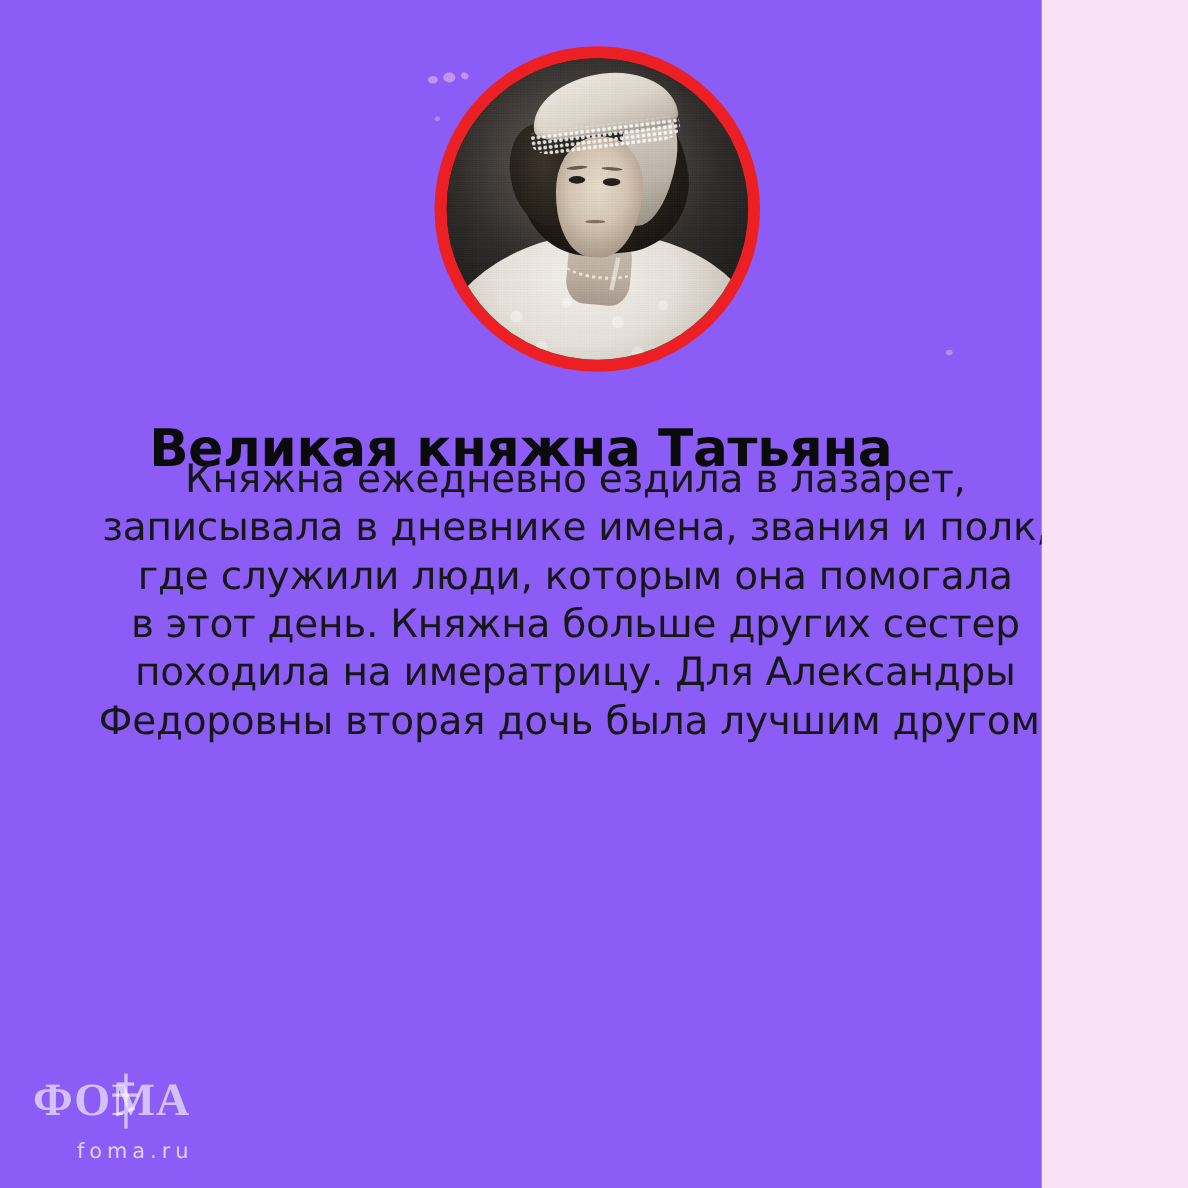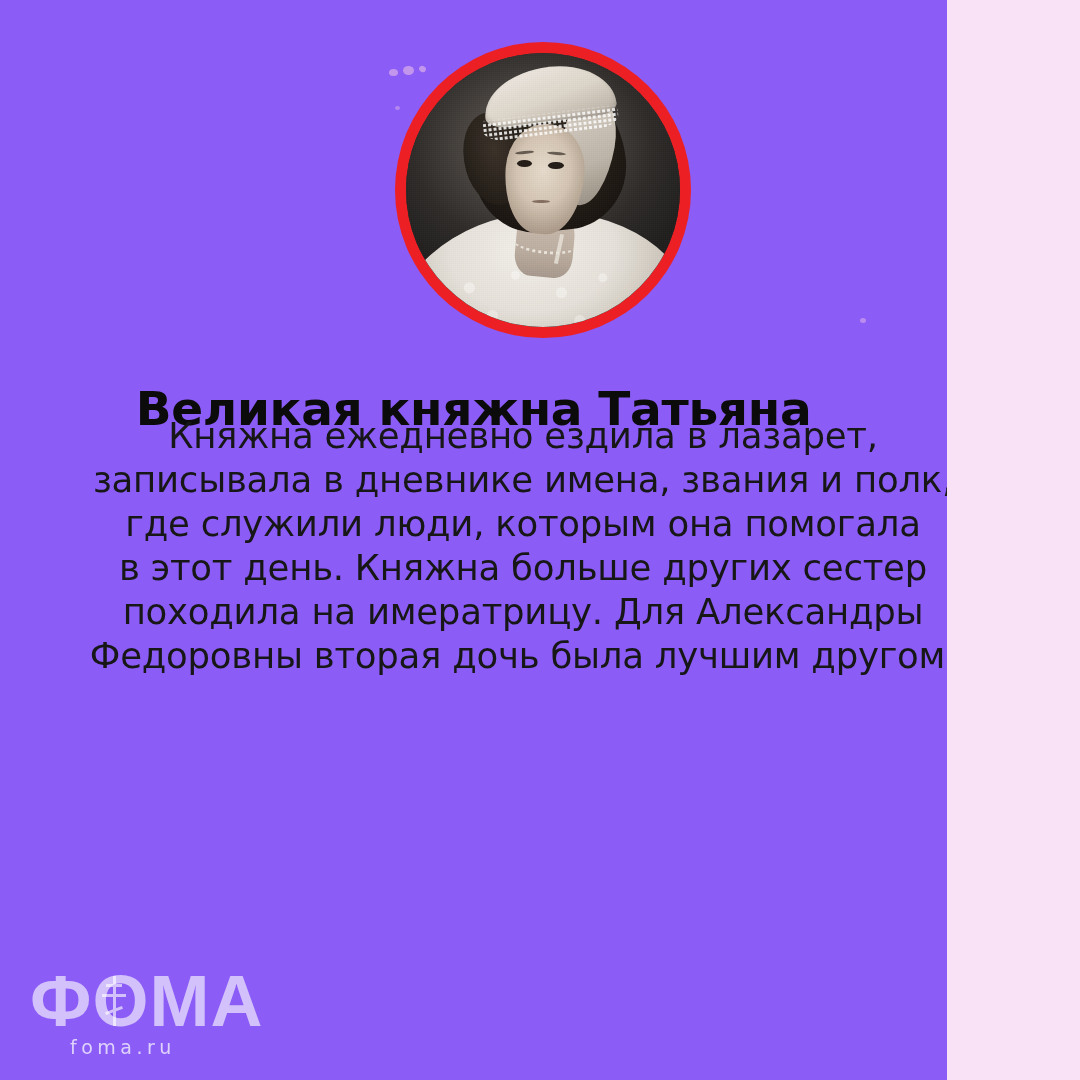--- a/index.html
+++ b/index.html
@@ -268,22 +268,22 @@
   
   .logo {
     position: absolute;
     left: 30px;
     bottom: 22px;
     width: 240px;
   }
   .logo-word {
     position: relative;
     display: block;
-    font-family: Liberation Sans, sans-serif;
-    font-size: 72px;
+    font-family: Liberation Serif, serif;
+    font-size: 42px;
     line-height: 62px;
     font-weight: 700;
     color: #ffffff;
     opacity: .62;
     letter-spacing: 1px;
   }
   .logo-cross {
     position: absolute;
     left: 70px;
     top: 6px;

